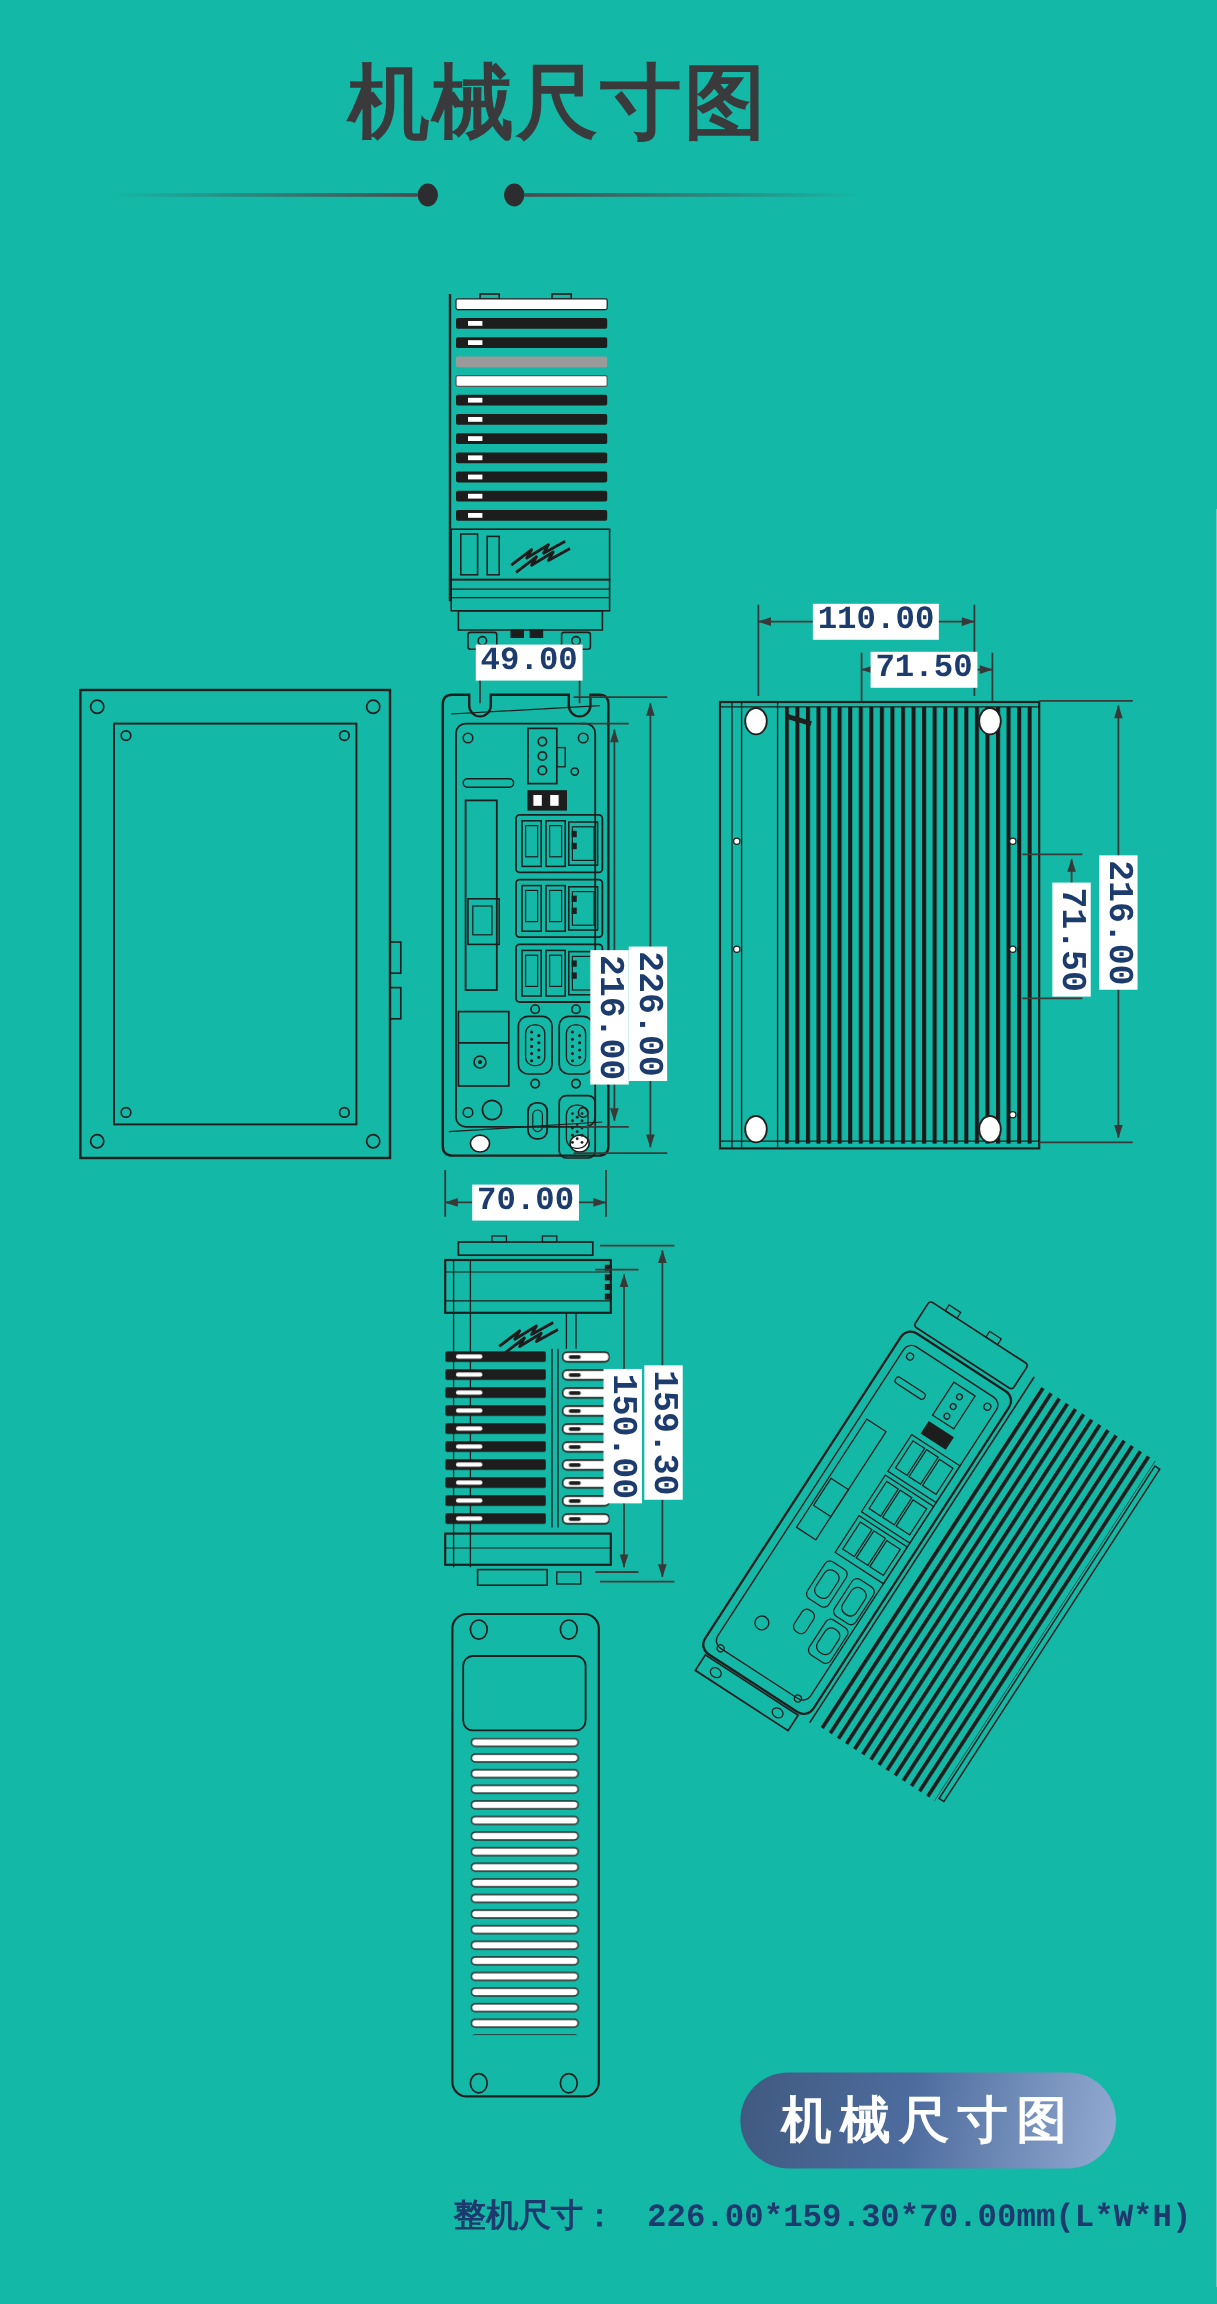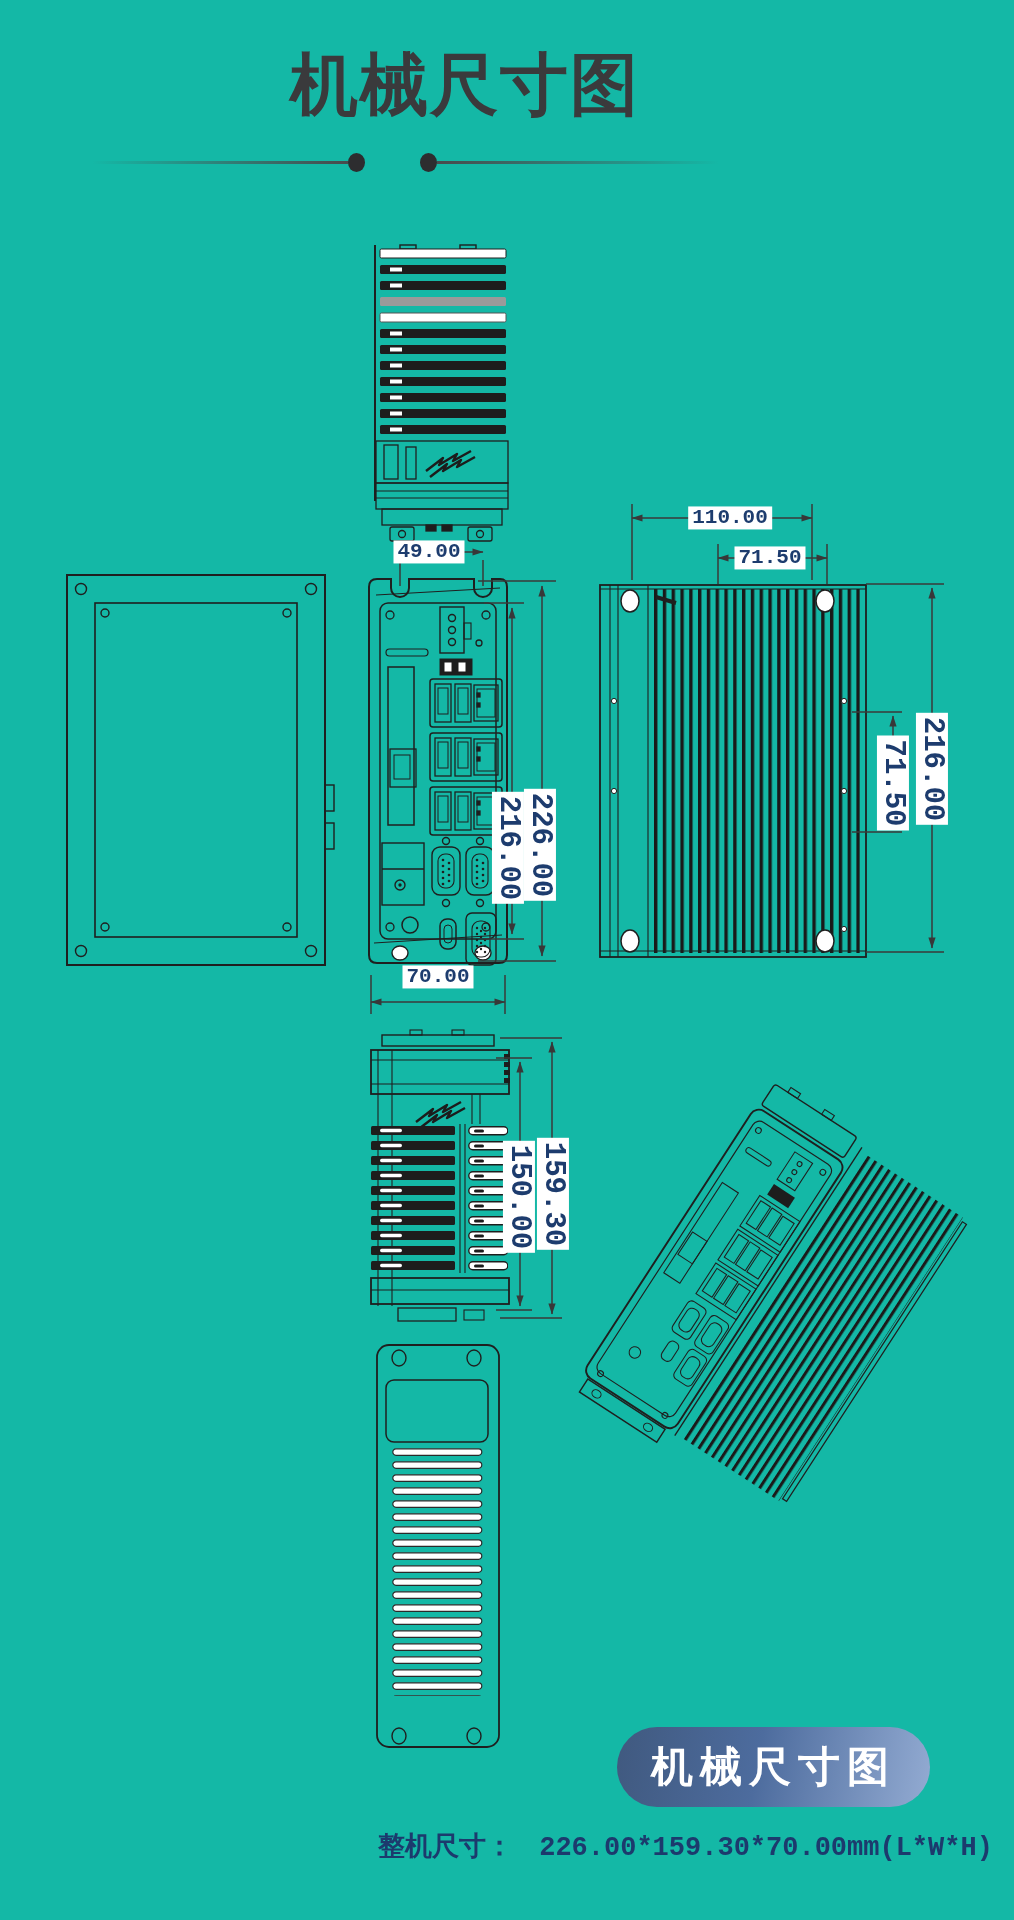--- a/index.html
+++ b/index.html
@@ -5,21 +5,21 @@
   html,body{margin:0;padding:0;background:#fff;}
   #page{position:relative;width:1014px;height:1920px;background:#14b8a6;overflow:hidden;
         font-family:Liberation Mono, monospace;}
   .abs{position:absolute;}
   #title{left:290px;top:40px;font-size:68px;font-weight:800;color:#3a3a3c;letter-spacing:2px;}
   .divseg{top:161px;height:3px;}
   #divseg-l{left:92px;width:256px;background:linear-gradient(90deg,rgba(130,130,130,0),#4a4a4c);}
   #divseg-r{left:437px;width:282px;background:linear-gradient(90deg,#4a4a4c,rgba(130,130,130,0));}
   .divdot{top:153px;width:17px;height:19px;border-radius:50%;background:#2d2d2f;}
   #divdot-1{left:348px;} #divdot-2{left:420px;}
-  .dim{position:absolute;font-weight:bold;font-size:21px;color:#1d3c6e;background:#fff;
+  .dim{position:absolute;font-weight:bold;font-size:27px;color:#1d3c6e;background:#fff;
        padding:0 4px;white-space:nowrap;transform:translate(-50%,-50%);z-index:5;line-height:1.1;}
   .dim-v{font-size:29px;transform:translate(-50%,-50%) rotate(90deg);}
   svg{overflow:visible;}
   #overlay{left:0;top:0;z-index:3;pointer-events:none;}
   .drawing{z-index:1;}
   #badge{left:617px;top:1727px;width:313px;height:80px;border-radius:40px;
          background:linear-gradient(100deg,#40597f 0%,#4d6c9e 45%,#93abd2 100%);
          display:flex;align-items:center;justify-content:center;z-index:4;}
   #badge span{color:#fff;font-size:42px;font-weight:bold;letter-spacing:7px;}
   #caption{left:378px;top:1828px;font-size:27px;font-weight:700;color:#1c3a6d;white-space:nowrap;text-align:center;}
@@ -405,24 +405,24 @@
       <path d="M932,588 V948" marker-start="url(#ar)" marker-end="url(#ar)"></path>
       <path d="M852,712 H902 M852,832 H902"></path>
       <path d="M893,716 V828" marker-start="url(#ar)" marker-end="url(#ar)"></path>
 
       <path d="M500,1038 H562 M500,1318 H562 M496,1058 H532 M496,1310 H532"></path>
       <path d="M552,1042 V1314" marker-start="url(#ar)" marker-end="url(#ar)"></path>
       <path d="M520,1062 V1306" marker-start="url(#ar)" marker-end="url(#ar)"></path>
     </g>
   </svg>
 
-  <div class="dim" style="left:429px;top:552px">49.00</div>
+  <div class="dim" style="left:441px;top:552px">49.00</div>
   <div class="dim dim-v" style="left:540px;top:845px">226.00</div>
   <div class="dim dim-v" style="left:508px;top:848px">216.00</div>
-  <div class="dim" style="left:438px;top:977px">70.00</div>
+  <div class="dim" style="left:438px;top:1002px">70.00</div>
   <div class="dim" style="left:730px;top:518px">110.00</div>
   <div class="dim" style="left:770px;top:558px">71.50</div>
   <div class="dim dim-v" style="left:932px;top:769px">216.00</div>
   <div class="dim dim-v" style="left:893px;top:783px">71.50</div>
   <div class="dim dim-v" style="left:553px;top:1194px">159.30</div>
   <div class="dim dim-v" style="left:519px;top:1197px">150.00</div>
 
   <div id="badge" class="abs">
     <span>机械尺寸图</span>
   </div>

